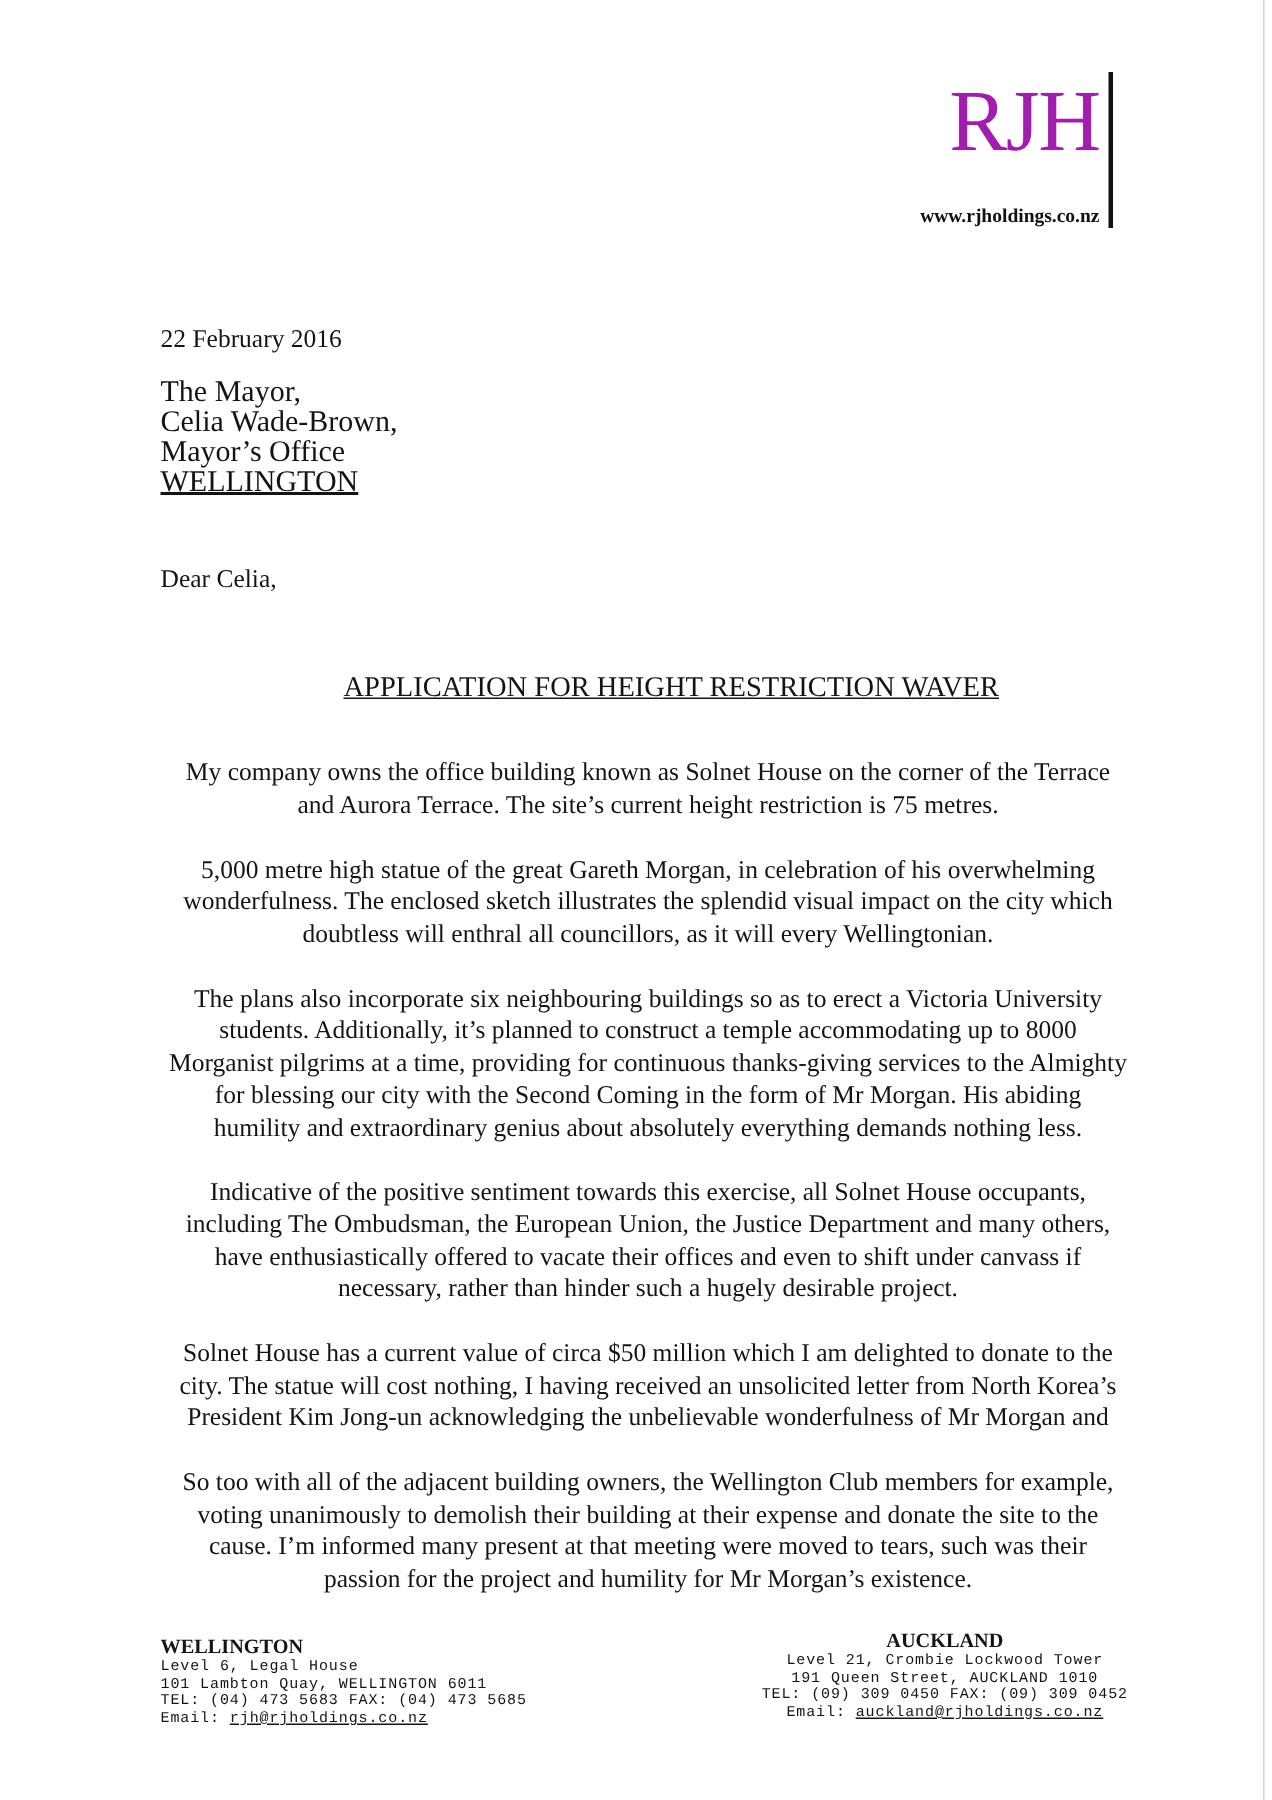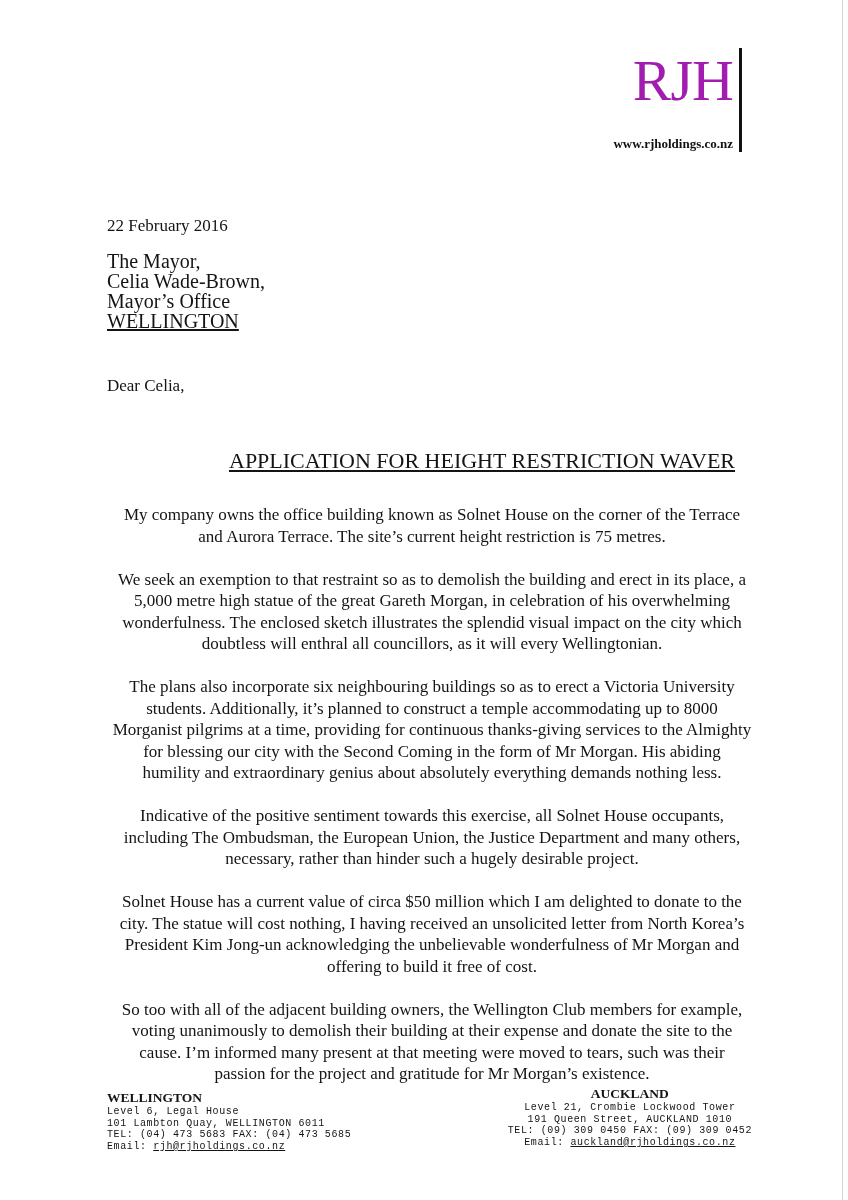--- a/index.html
+++ b/index.html
@@ -13,21 +13,21 @@
     .lh-logo { position: absolute; right: 9px; top: 52px; font-family: "Liberation Serif", serif; font-size: 58px; line-height: 58px; letter-spacing: -1px; color: #a21caf; }
     .lh-company { position: absolute; right: 9px; top: 112px; font-family: "Liberation Serif", serif; font-weight: bold; font-size: 19px; color: #111; white-space: nowrap; }
     .lh-web { position: absolute; right: 9px; top: 136px; font-family: "Liberation Serif", serif; font-weight: bold; font-size: 13px; color: #111; white-space: nowrap; }
 
     .date { position: absolute; left: 107px; top: 172px; font-size: 17px; margin-top: 44px; }
     .address { position: absolute; left: 107px; top: 251px; font-size: 20px; line-height: 20px; }
     .address div { white-space: nowrap; }
     .underline { text-decoration: underline; }
 
     .salutation { position: absolute; left: 107px; top: 376px; font-size: 17px; }
-    .subject { position: absolute; left: 229px; top: 448px; font-size: 22px; text-decoration: underline; white-space: nowrap; }
+    .subject { position: absolute; left: 229px; top: 448px; font-size: 19px; text-decoration: underline; white-space: nowrap; }
 
     .body { position: absolute; left: 107px; top: 504px; width: 650px; font-size: 17px; line-height: 21.5px; }
     .body p { margin: 0 0 21.5px 0; text-align: center; }
     .body .line { display: block; white-space: nowrap; }
 
     .footer-left { position: absolute; left: 107px; top: 1090px; }
     .footer-right { position: absolute; right: 96px; top: 1086px; text-align: center; }
     .f-city { font-family: "Liberation Serif", serif; font-weight: bold; font-size: 13.5px; line-height: 16px; }
     .f-line { font-family: "Liberation Mono", monospace; font-size: 10px; line-height: 11.6px; letter-spacing: 0.6px; white-space: nowrap; }
     .f-line a { color: #141414; text-decoration: underline; }
@@ -55,48 +55,47 @@
 <div class="salutation serif">Dear Celia,</div>
 
 <div class="subject serif">APPLICATION FOR HEIGHT RESTRICTION WAVER</div>
 
 <div class="body serif">
   <p>
     <span class="line">My company owns the office building known as Solnet House on the corner of the Terrace</span>
     <span class="line">and Aurora Terrace.  The site’s current height restriction is 75 metres.</span>
   </p>
   <p>
-    <span class="line">We seek an exemption to that restraint so as to demolish the building and erect in its place, a</span>
     <span class="line">5,000 metre high statue of the great Gareth Morgan, in celebration of his overwhelming</span>
     <span class="line">wonderfulness.  The enclosed sketch illustrates the splendid visual impact on the city which</span>
     <span class="line">doubtless will enthral all councillors, as it will every Wellingtonian.</span>
   </p>
   <p>
     <span class="line">The plans also incorporate six neighbouring buildings so as to erect a Victoria University</span>
     <span class="line">students. Additionally, it’s planned to construct a temple accommodating up to 8000</span>
     <span class="line">Morganist pilgrims at a time, providing for continuous thanks-giving services to the Almighty</span>
     <span class="line">for blessing our city with the Second Coming in the form of Mr Morgan.  His abiding</span>
     <span class="line">humility and extraordinary genius about absolutely everything demands nothing less.</span>
   </p>
   <p>
     <span class="line">Indicative of the positive sentiment towards this exercise, all Solnet House occupants,</span>
     <span class="line">including The Ombudsman, the European Union, the Justice Department and many others,</span>
+    <span class="line">have enthusiastically offered to vacate their offices and even to shift under canvass if</span>
     <span class="line">necessary, rather than hinder such a hugely desirable project.</span>
   </p>
   <p>
     <span class="line">Solnet House has a current value of circa $50 million which I am delighted to donate to the</span>
     <span class="line">city.  The statue will cost nothing, I having received an unsolicited letter from North Korea’s</span>
     <span class="line">President Kim Jong-un acknowledging the unbelievable wonderfulness of Mr Morgan and</span>
-    <span class="line">offering to build it free of cost.</span>
   </p>
   <p>
     <span class="line">So too with all of the adjacent building owners, the Wellington Club members for example,</span>
     <span class="line">voting unanimously to demolish their building at their expense and donate the site to the</span>
     <span class="line">cause.  I’m informed many present at that meeting were moved to tears, such was their</span>
-    <span class="line">passion for the project and gratitude for Mr Morgan’s existence.</span>
+    <span class="line">passion for the project and humility for Mr Morgan’s existence.</span>
   </p>
 </div>
 
 <div class="footer-left">
   <div class="f-city">WELLINGTON</div>
   <div class="f-line">Level 6, Legal House</div>
   <div class="f-line">101 Lambton Quay, WELLINGTON 6011</div>
   <div class="f-line">TEL: (04) 473 5683  FAX: (04) 473 5685</div>
   <div class="f-line"><span>Email: </span><a>rjh@rjholdings.co.nz</a></div>
 </div>

